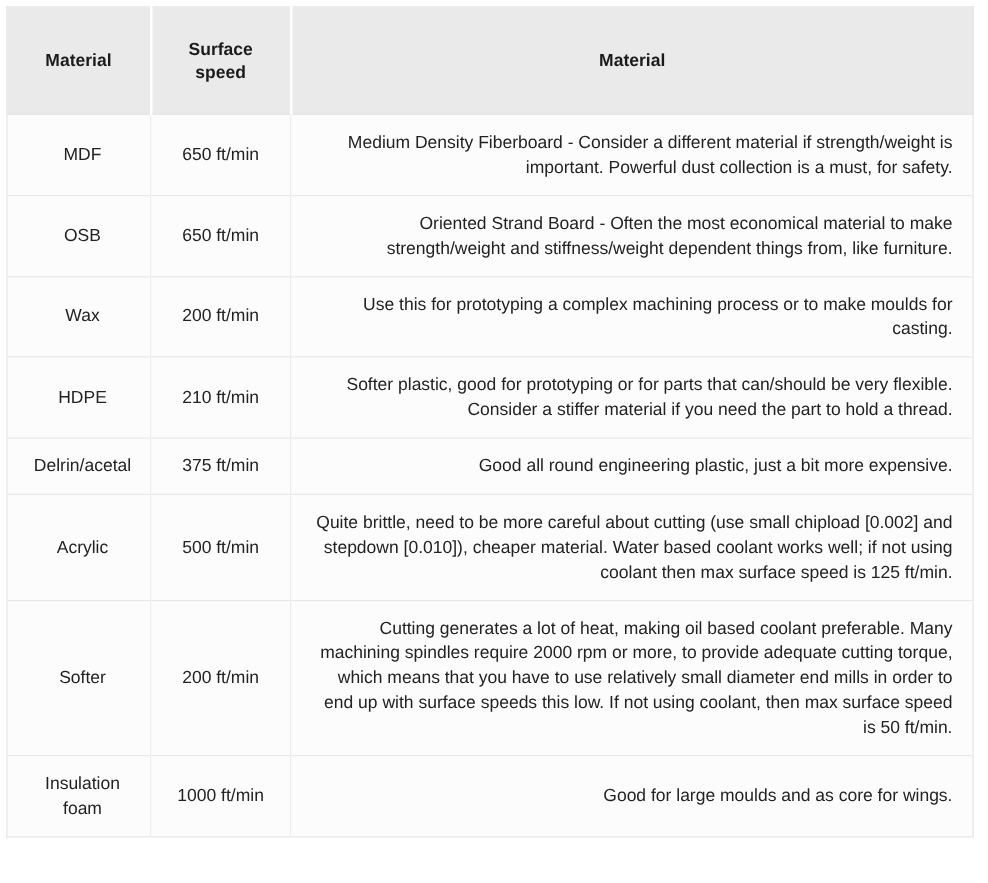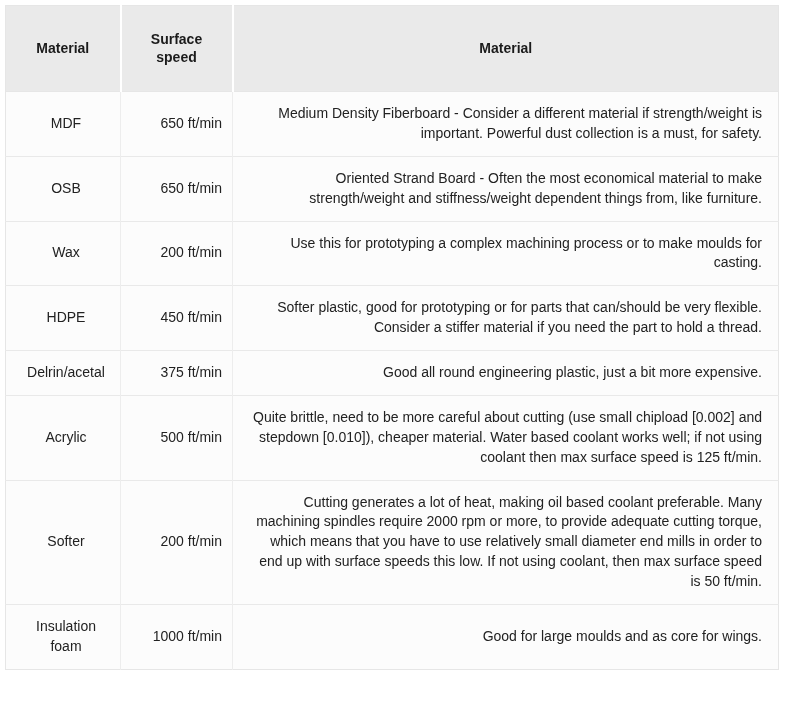--- a/index.html
+++ b/index.html
@@ -58,21 +58,21 @@
     color: #222222;
     vertical-align: middle;
     padding: 12px 10px;
   }
   tbody td.td-material {
     padding-left: 16px;
     text-align: center;
   }
   tbody td.td-speed {
     padding-left: 10px;
-    text-align: right;
+    text-align: center;
     white-space: nowrap;
   }
   tbody td.td-comments {
     border-right: none;
     padding-left: 14px;
     padding-right: 16px;
     text-align: right;
   }
   tbody tr:first-child td {
     border-top: none;
@@ -109,21 +109,21 @@
         <td class="td-speed">650 ft/min</td>
         <td class="td-comments">Oriented Strand Board - Often the most economical material to make strength/weight and stiffness/weight dependent things from, like furniture.</td>
       </tr>
       <tr>
         <td class="td-material">Wax</td>
         <td class="td-speed">200 ft/min</td>
         <td class="td-comments">Use this for prototyping a complex machining process or to make moulds for casting.</td>
       </tr>
       <tr>
         <td class="td-material">HDPE</td>
-        <td class="td-speed">450 ft/min</td>
+        <td class="td-speed">210 ft/min</td>
         <td class="td-comments">Softer plastic, good for prototyping or for parts that can/should be very flexible. Consider a stiffer material if you need the part to hold a thread.</td>
       </tr>
       <tr>
         <td class="td-material">Delrin/acetal</td>
         <td class="td-speed">375 ft/min</td>
         <td class="td-comments">Good all round engineering plastic, just a bit more expensive.</td>
       </tr>
       <tr>
         <td class="td-material">Acrylic</td>
         <td class="td-speed">500 ft/min</td>

